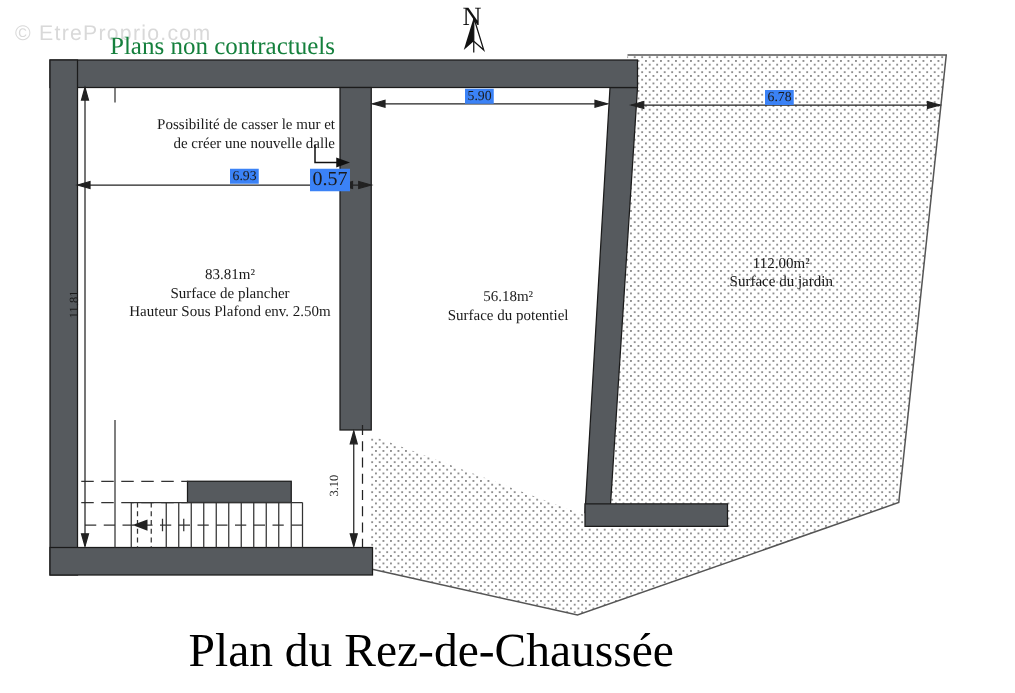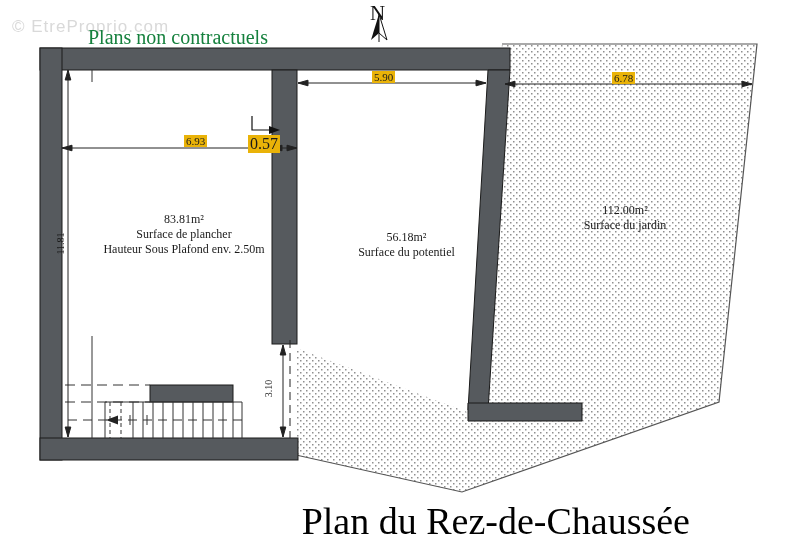--- a/index.html
+++ b/index.html
@@ -16,24 +16,24 @@
   .watermark{
     font-family:"Liberation Sans", sans-serif;
     font-size:17px;font-weight:normal;color:#d9d9d9;letter-spacing:1px;
   }
   .plans-note{font-size:20px;color:#15803d;margin-left:44px;}
   .north-n{font-size:21px;color:#111;}
   .annotation{
     font-size:12px;line-height:15px;text-align:right;white-space:normal;
   }
   .room-label{font-size:12px;line-height:15px;text-align:center;white-space:normal;}
-  .dim{font-size:11px;background:#eab308;padding:0 2px;color:#1a1a1a;}
+  .dim{font-size:11px;background:#3b82f6;padding:0 2px;color:#1a1a1a;}
   .dim-rot{font-size:10px;text-align:center;color:#1a1a1a;}
   .title{
-    font-size:38px;text-align:right;width:690px;color:#000;
+    font-size:38px;text-align:center;width:690px;color:#000;
   }
 </style>
 </head>
 <body>
 
 <div class="canvas">
 
   <svg class="plan-svg" width="812" height="554" viewBox="0 0 812 554">
     <defs>
       <pattern id="stipple" width="6" height="6" patternUnits="userSpaceOnUse">
@@ -123,20 +123,24 @@
       <polygon points="379,14 387,40 379,33" fill="#ffffff" stroke="#111" stroke-width="1"></polygon>
     </g>
   </svg>
 
   <div class="txt watermark" style="left:12px;top:17px;">© EtreProprio.com</div>
 
   <div class="txt plans-note" style="left:44px;top:26px;">Plans non contractuels</div>
 
   <div class="txt north-n" style="left:370px;top:1px;">N</div>
 
+  <div class="txt annotation" style="left:105px;top:92px;width:163px;">
+    <div>Possibilité de casser le mur et</div>
+    <div>de créer une nouvelle dalle</div>
+  </div>
 
   <div class="txt room-label" style="left:64px;top:212px;width:240px;">
     <div>83.81m²</div>
     <div>Surface de plancher</div>
     <div>Hauteur Sous Plafond env. 2.50m</div>
   </div>
 
   <div class="txt room-label" style="left:298px;top:230px;width:217px;">
     <div>56.18m²</div>
     <div>Surface du potentiel</div>

